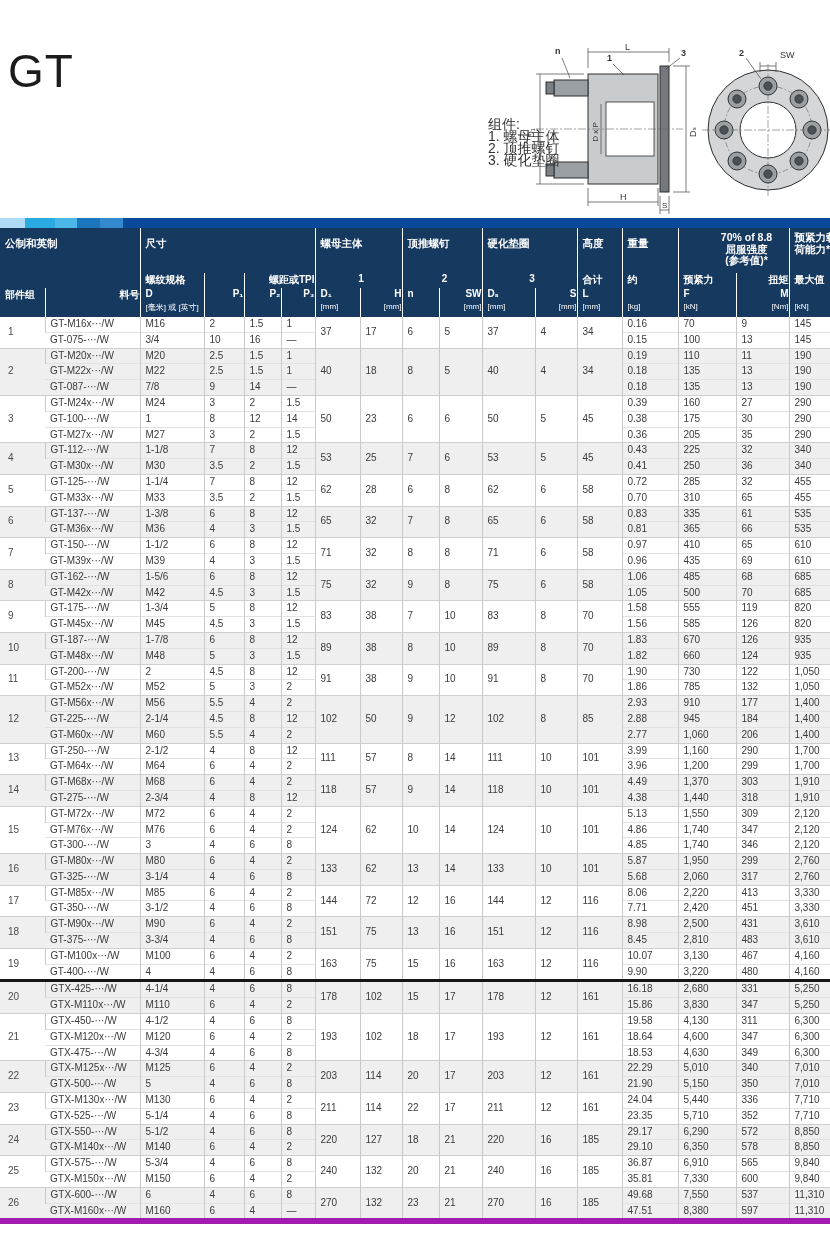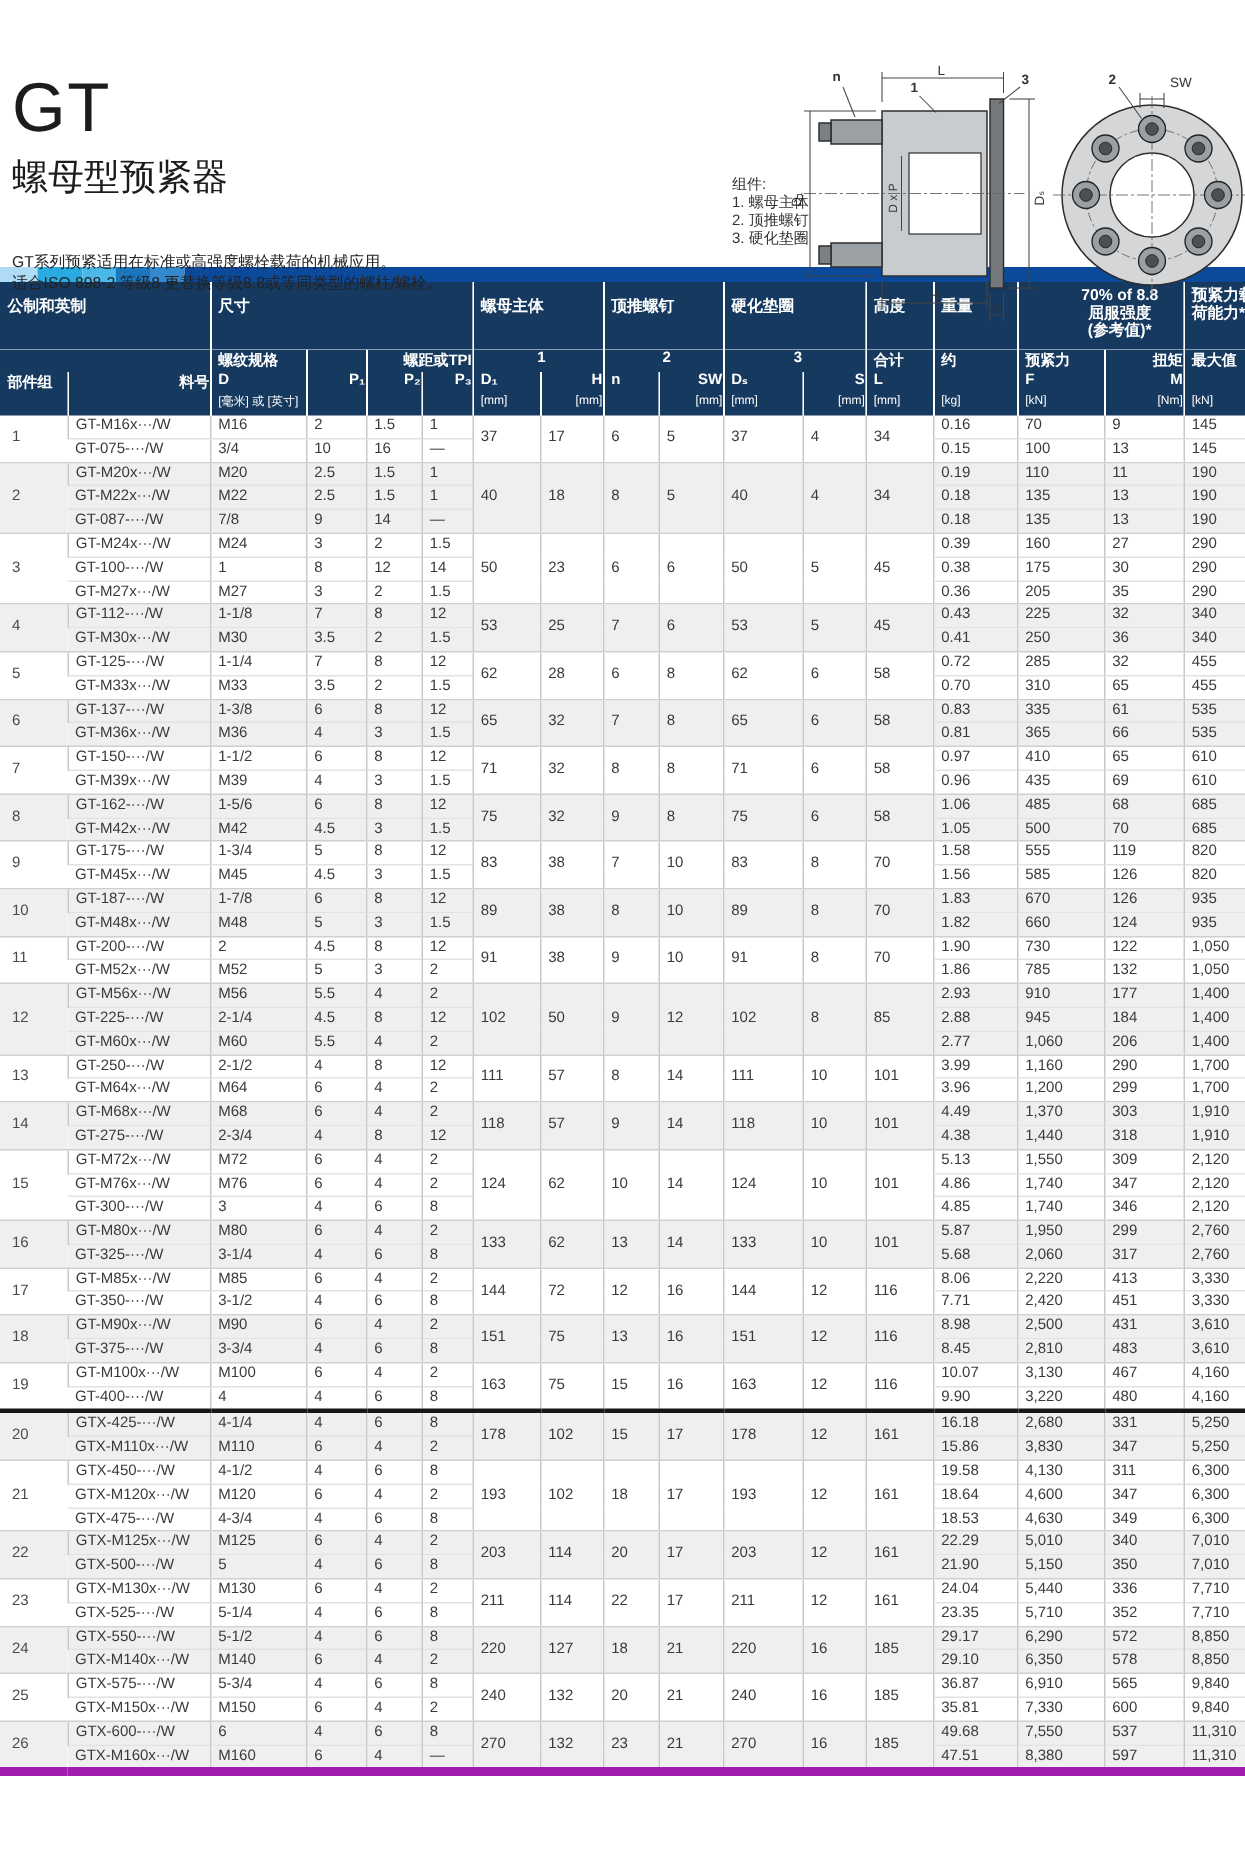--- a/index.html
+++ b/index.html
@@ -1,25 +1,25 @@
 <!DOCTYPE html>
 <html style="--header-bg: #16395f; --row-shade: #efefef;"><head>
 <meta charset="utf-8">
 <style>
   html,body{margin:0;padding:0;background:#fff;}
   body{width:830px;height:1249px;overflow:hidden;position:relative;
        font-family:"Liberation Sans","DejaVu Sans",sans-serif;color:#222;}
   
-  .top{position:relative;height:178px;}
+  .top{position:relative;height:218px;}
   .title{position:absolute;left:8px;top:48px;font-size:46px;font-weight:300;letter-spacing:1px;color:#1c1c1c;line-height:1;}
   .sub{position:absolute;left:8px;top:104px;font-size:24px;color:#1c1c1c;line-height:29px;font-weight:400;}
   .desc{position:absolute;left:8px;top:168px;font-size:10.5px;color:#222;line-height:14px;}
   
   .diagram-wrap{position:absolute;top:42px;right:0;width:372px;height:176px;}
-  .legend{position:absolute;left:30px;top:76px;font-size:10px;color:#333;line-height:12px;}
+  .legend{position:absolute;left:30px;top:76px;font-size:14px;color:#333;line-height:12px;}
   svg text{font-family:"Liberation Sans","DejaVu Sans",sans-serif;}
   
   .accent-bar{display:flex;height:10px;width:830px;}
   .accent-bar span{display:block;height:10px;}
   
   table{border-collapse:collapse;table-layout:fixed;width:830px;}
   thead th{background:var(--header-bg,#16395f);color:#fff;text-align:left;font-weight:bold;
            padding:0 0 0 5px;vertical-align:top;white-space:nowrap;overflow:hidden;}
   tr.h1 th{height:36px;padding-top:9px;font-size:10.5px;}
   tr.h1 th.c{text-align:center;line-height:11.5px;padding-top:4px;padding-left:26px;}
@@ -40,25 +40,20 @@
   tr.gs td{border-top:1px solid #cfcfcf;}
   tr.gtx td{border-top:3px solid #161616;}
   table{border-bottom:6px solid #a21caf;}
 </style>
 </head>
 <body>
 
 <div class="top">
   <div class="title">GT</div>
   <div class="sub">
-    <div>螺母型预紧器</div>
-  </div>
-  <div class="desc">
-    <div>GT系列预紧适用在标准或高强度螺栓载荷的机械应用。</div>
-    <div>适合ISO 898-2 等级8 更替换等级8.8或等同类型的螺柱/螺栓。</div>
   </div>
 
   <div class="diagram-wrap">
     <div class="legend">
       <div>组件:</div>
       <div>1.  螺母主体</div>
       <div>2.  顶推螺钉</div>
       <div>3.  硬化垫圈</div>
     </div>
     <svg width="372" height="176" viewBox="0 0 372 176">

